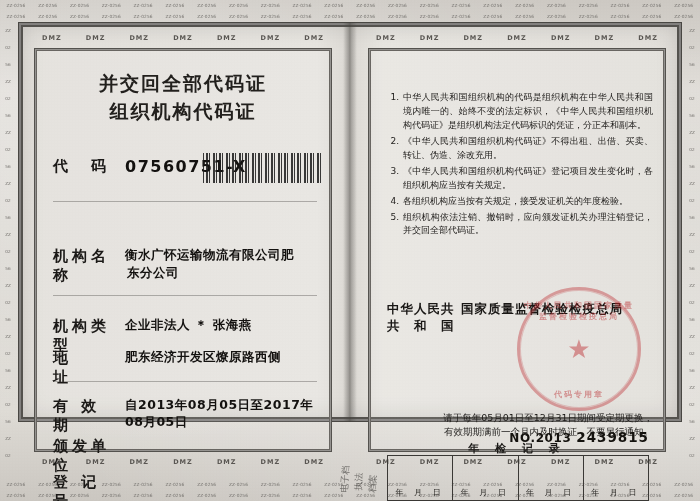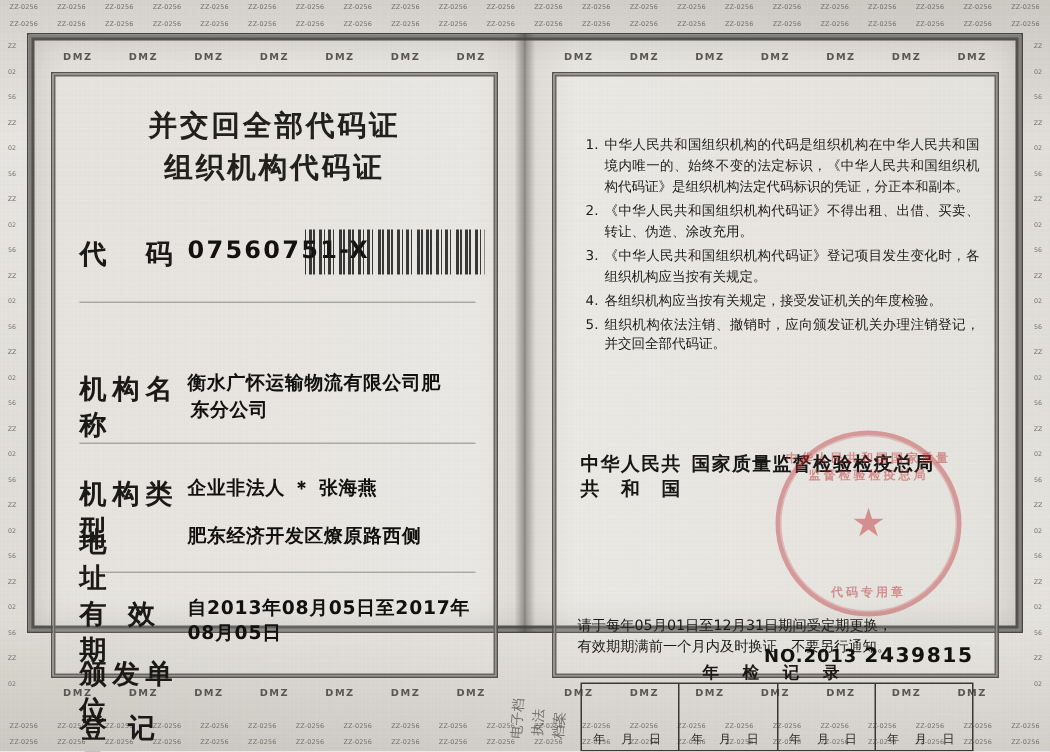--- a/index.html
+++ b/index.html
@@ -162,21 +162,21 @@
     display: flex;
     align-items: flex-start;
     font-size: 12px;
     color: #1e1c1a;
   }
   .row .lbl {
     width: 72px;
     flex: 0 0 72px;
     font-weight: bold;
     letter-spacing: 4px;
-    font-size: 18px;
+    font-size: 15px;
     color: #1c1a18;
   }
   .row .val {
     flex: 1;
     font-weight: bold;
     font-size: 12.5px;
     color: #141210;
     letter-spacing: 0.5px;
   }
 
@@ -299,20 +299,21 @@
   .seal-text.bottom { bottom: 8px; }
 
   .annual-note {
     position: absolute;
     left: 16px;
     right: 12px;
     top: 362px;
     font-size: 9.5px;
     line-height: 1.5;
     color: #1d1b19;
+    text-align: right;
   }
   .annual-title {
     position: absolute;
     left: 0; right: 0;
     top: 392px;
     text-align: center;
     font-size: 11px;
     font-weight: bold;
     letter-spacing: 6px;
     color: #1c1a18;

